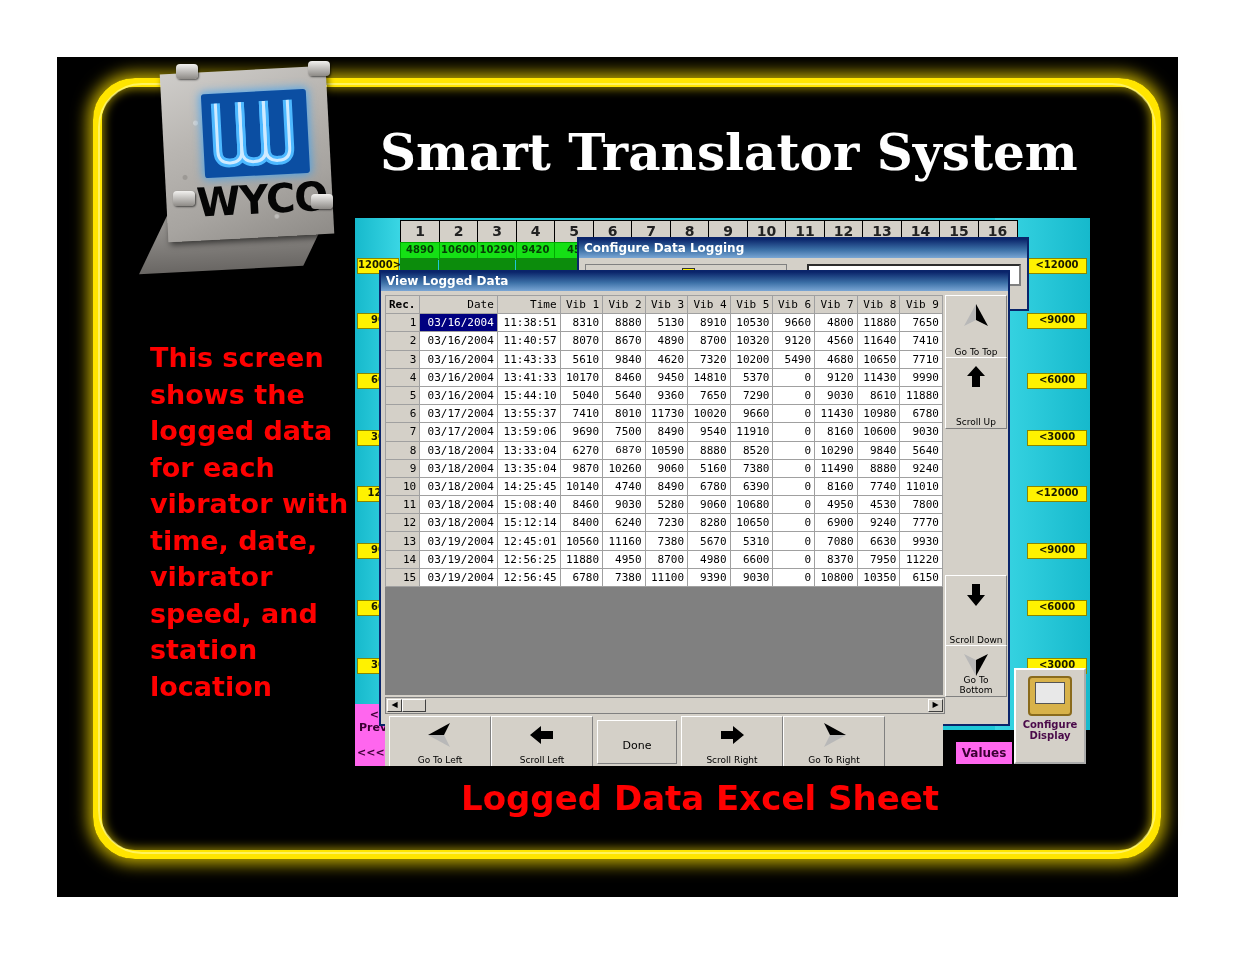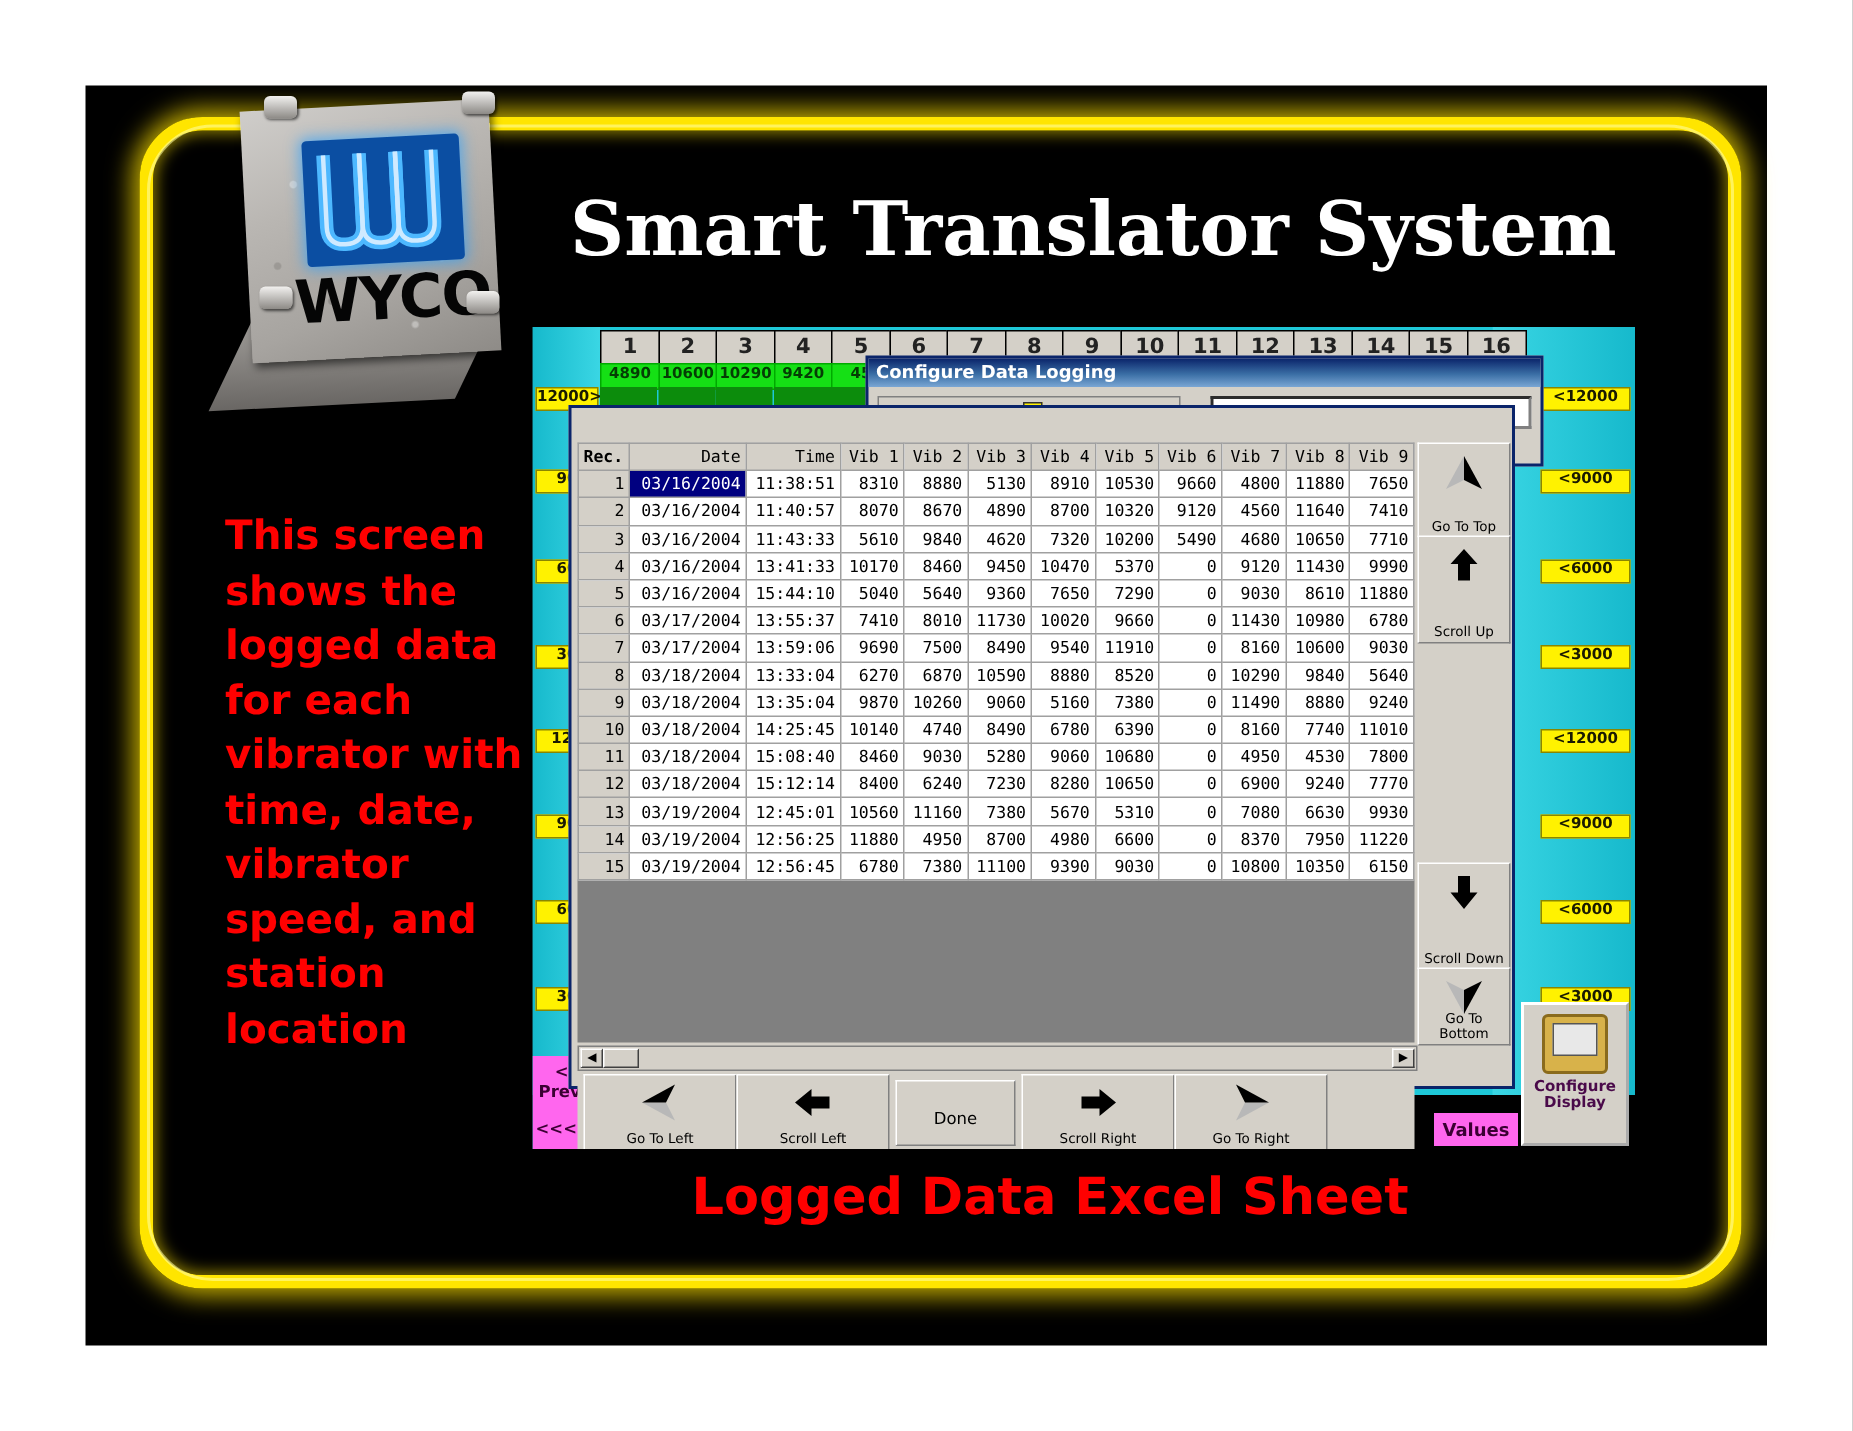--- a/index.html
+++ b/index.html
@@ -295,20 +295,21 @@
       <div class="tbar">Configure Data Logging</div>
       <div class="row">
         <div class="cfg-field">
           <div class="cfg-chk"></div>
         </div>
         <div class="cfg-input"></div>
       </div>
     </div>
 
     <div class="win-vld">
+      <div class="tbar">View Logged Data</div>
       <div class="vld-inner">
         <div class="gridwrap">
           <table class="grid" id="grid">
               <thead>
                 <tr>
                   <th style="width: 30px; text-align: left; font-weight: bold;">Rec.</th>
                   <th style="width: 86px;">Date</th>
                   <th style="width: 66px;">Time</th>
                   <th style="width: 44px;">Vib 1</th>
                   <th style="width: 44px;">Vib 2</th>
@@ -364,21 +365,21 @@
                   <td style="width: 46px;">10650</td>
                   <td style="width: 44px;">7710</td>
                 </tr>
                 <tr>
                   <td class="rec" style="width: 30px;">4</td>
                   <td class="date-cell" style="width: 86px;">03/16/2004</td>
                   <td style="width: 66px;">13:41:33</td>
                   <td style="width: 44px;">10170</td>
                   <td style="width: 44px;">8460</td>
                   <td style="width: 44px;">9450</td>
-                  <td style="width: 44px;">10470</td>
+                  <td style="width: 44px;">14810</td>
                   <td style="width: 46px;">5370</td>
                   <td style="width: 40px;">0</td>
                   <td style="width: 44px;">9120</td>
                   <td style="width: 46px;">11430</td>
                   <td style="width: 44px;">9990</td>
                 </tr>
                 <tr>
                   <td class="rec" style="width: 30px;">5</td>
                   <td class="date-cell" style="width: 86px;">03/16/2004</td>
                   <td style="width: 66px;">15:44:10</td>
@@ -418,21 +419,21 @@
                   <td style="width: 40px;">0</td>
                   <td style="width: 44px;">8160</td>
                   <td style="width: 46px;">10600</td>
                   <td style="width: 44px;">9030</td>
                 </tr>
                 <tr>
                   <td class="rec" style="width: 30px;">8</td>
                   <td class="date-cell" style="width: 86px;">03/18/2004</td>
                   <td style="width: 66px;">13:33:04</td>
                   <td style="width: 44px;">6270</td>
-                  <td style="width: 44px;">6870</td>
+                  <td style="width: 44px; font-family: Liberation Mono, monospace;">6870</td>
                   <td style="width: 44px;">10590</td>
                   <td style="width: 44px;">8880</td>
                   <td style="width: 46px;">8520</td>
                   <td style="width: 40px;">0</td>
                   <td style="width: 44px;">10290</td>
                   <td style="width: 46px;">9840</td>
                   <td style="width: 44px;">5640</td>
                 </tr>
                 <tr>
                   <td class="rec" style="width: 30px;">9</td>

